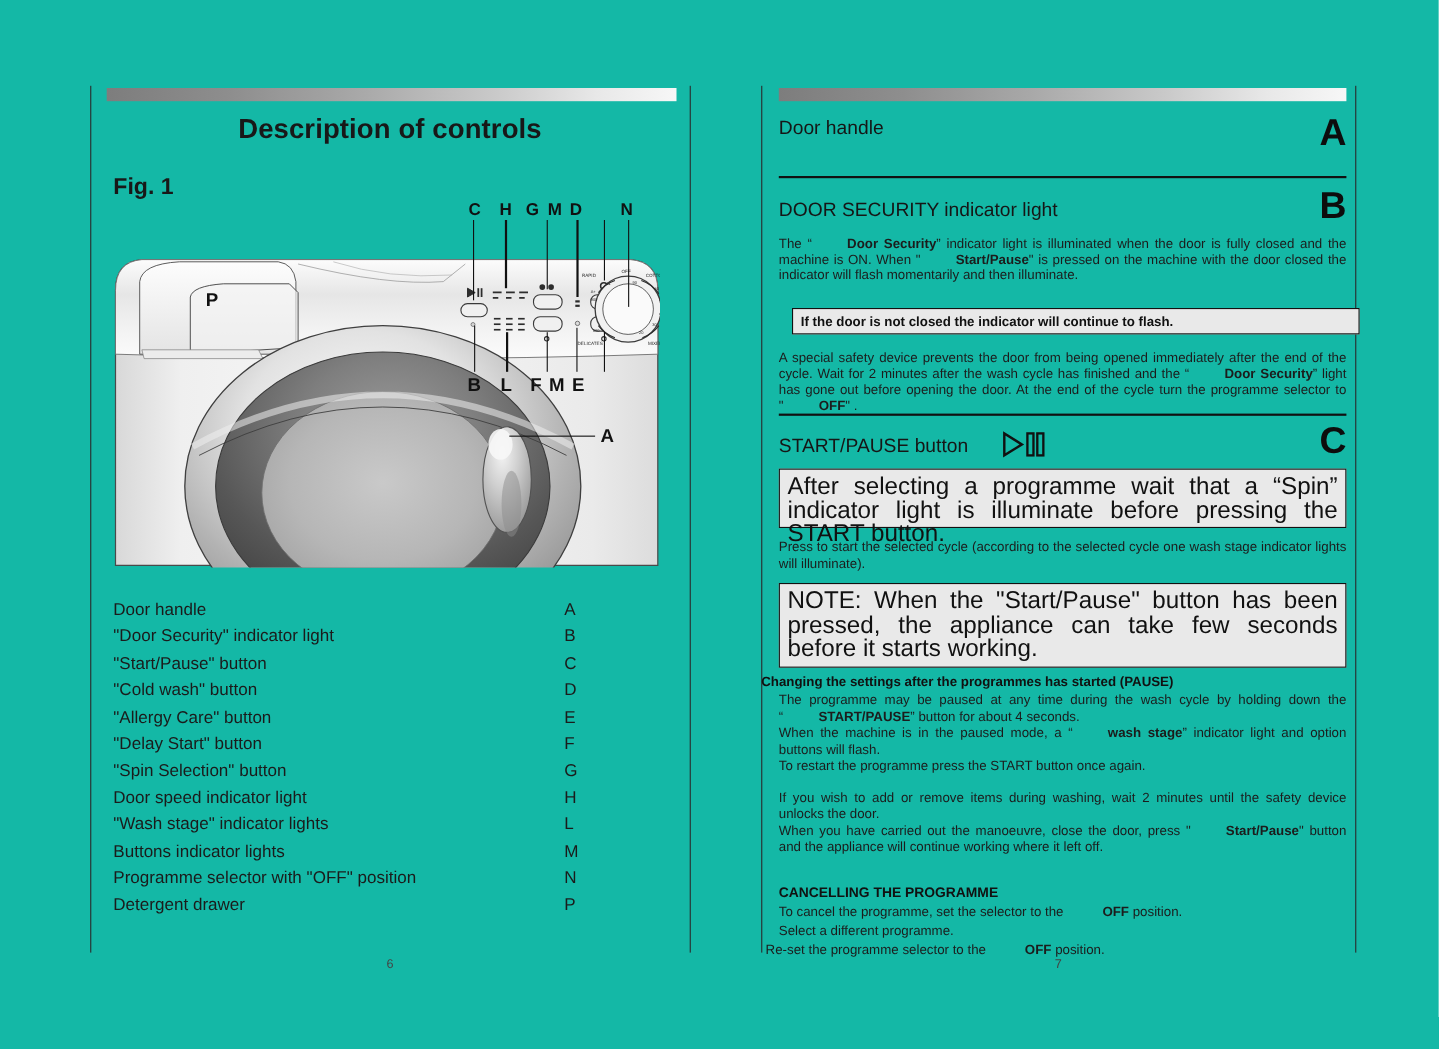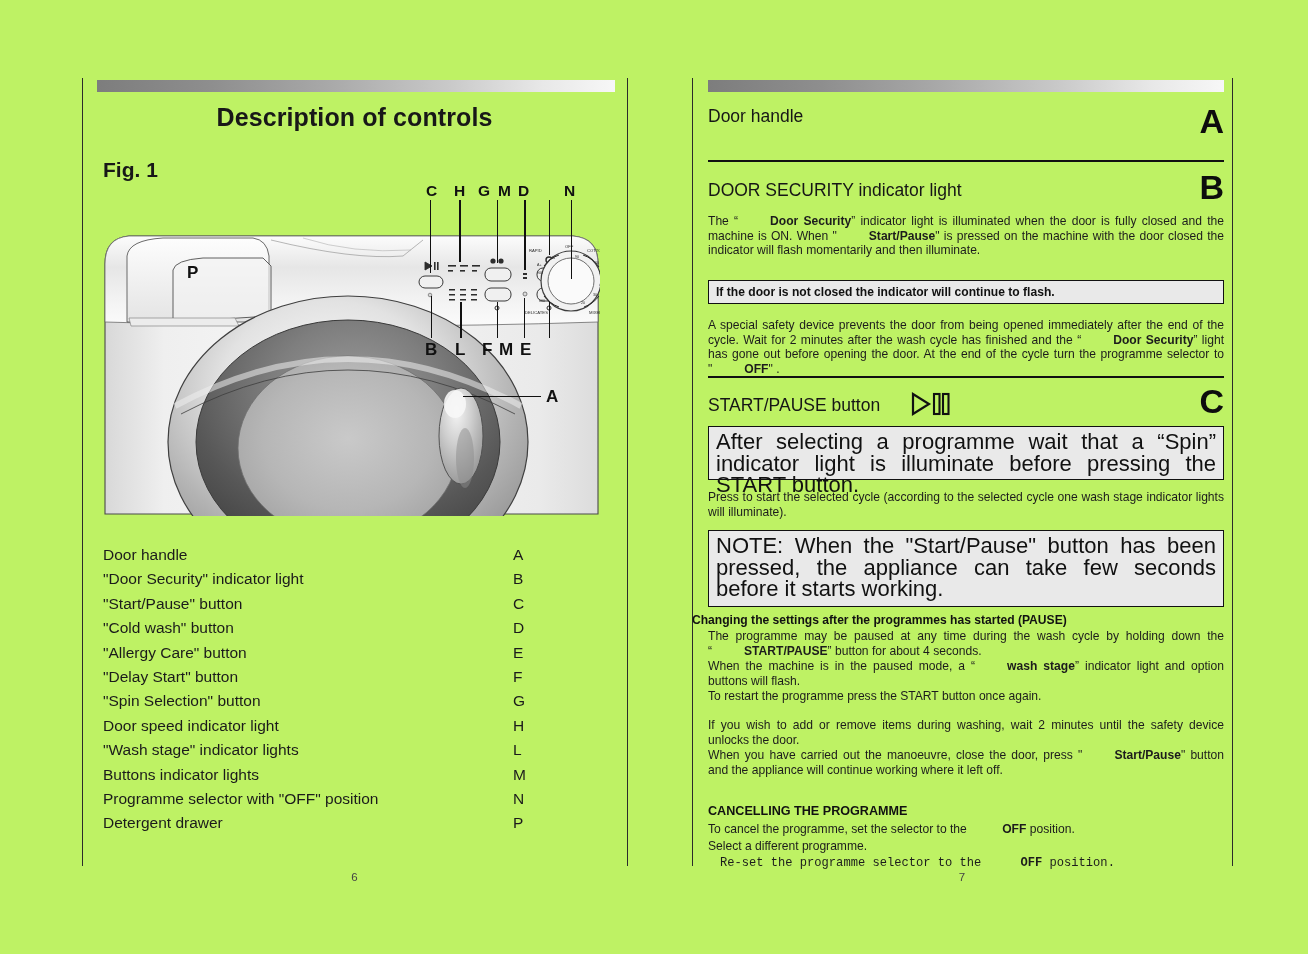--- a/index.html
+++ b/index.html
@@ -4,21 +4,21 @@
 <style>
   * { box-sizing: border-box; }
   html, body {
     margin: 0; padding: 0;
     background: #ffffff;
     width: 1308px; height: 954px;
     font-family: "Liberation Sans", sans-serif;
     color: #1a1a1a;
     overflow: hidden;
   }
-  #page { position: relative; width: 1308px; height: 954px; background:#bef264; }
+  #page { position: relative; width: 1308px; height: 954px; background:#14b8a6; }
 
   
   .vline { position: absolute; width: 1px; background: #2b2b2b; }
   #vline-left   { left: 82px;  top: 78px; height: 788px; }
   #vline-gut-a  { left: 627px; top: 78px; height: 788px; }
   #vline-gut-b  { left: 692px; top: 78px; height: 788px; }
   #vline-right  { left: 1232px;top: 78px; height: 788px; }
 
   .gradbar {
     position: absolute; height: 12px;
@@ -355,21 +355,21 @@
 
     <div class="sec-head" style="left:16px; top:28px;">Door handle</div>
     <div class="sec-letter" style="top:26px;">A</div>
     <div class="rule" style="top:82px;"></div>
 
     <div class="sec-head" style="left:16px; top:102px;">DOOR SECURITY indicator light</div>
     <div class="sec-letter" style="top:92px;">B</div>
 
     <div class="body-text" style="left:16px; top:136px; width:516px;"><span>The “</span><b>Door Security</b><span>” indicator light is illuminated when the door is fully closed and the machine is ON. When "</span><b>Start/Pause</b><span>" is pressed on the machine with the door closed the indicator will flash momentarily and then illuminate.</span></div>
 
-    <div class="callbox tiny" style="left:16px; top:202px; width:516px; height:24px;">
+    <div class="callbox tiny" style="left:28px; top:202px; width:516px; height:24px;">
       <span>If the door is not closed the indicator will continue to flash.</span>
     </div>
 
     <div class="body-text" style="left:16px; top:240px; width:516px;"><span>A special safety device prevents the door from being opened immediately after the end of the cycle. Wait for 2 minutes after the wash cycle has finished and the “</span><b>Door Security</b><span>” light has gone out before opening the door. At the end of the cycle turn the programme selector to "</span><b>OFF</b><span>" .</span></div>
 
     <div class="rule" style="top:298px;"></div>
 
     <div class="sec-head" style="left:16px; top:317px;">START/PAUSE button</div>
     <div class="sec-letter" style="top:306px;">C</div>
 
@@ -402,18 +402,18 @@
     <div class="body-text" style="left:16px; top:640px; width:516px;">If you wish to add or remove items during washing, wait 2 minutes until the safety device unlocks the door.</div>
 
     <div class="body-text" style="left:16px; top:670px; width:516px;"><span>When you have carried out the manoeuvre, close the door, press "</span><b>Start/Pause</b><span>" button and the appliance will continue working where it left off.</span></div>
 
     <div class="small-head" style="left:16px; top:726px; font-size:12.6px;">CANCELLING THE PROGRAMME</div>
 
     <div class="body-text nojust" style="left:16px; top:744px; width:516px;"><span>To cancel the programme, set the selector to the </span><b>OFF</b><span> position.</span></div>
 
     <div class="body-text nojust" style="left:16px; top:761px; width:516px;">Select a different programme.</div>
 
-    <div class="body-text nojust" style="left:28px; top:778px; width:516px;font-family:Liberation Mono, monospace;"><span>Re-set the programme selector to the </span><b>OFF</b><span> position.</span></div>
+    <div class="body-text nojust" style="left:4px; top:778px; width:516px;"><span>Re-set the programme selector to the </span><b>OFF</b><span> position.</span></div>
 
     <div id="page-num-right">7</div>
   </div>
 
 </div>
 
 </body></html>

